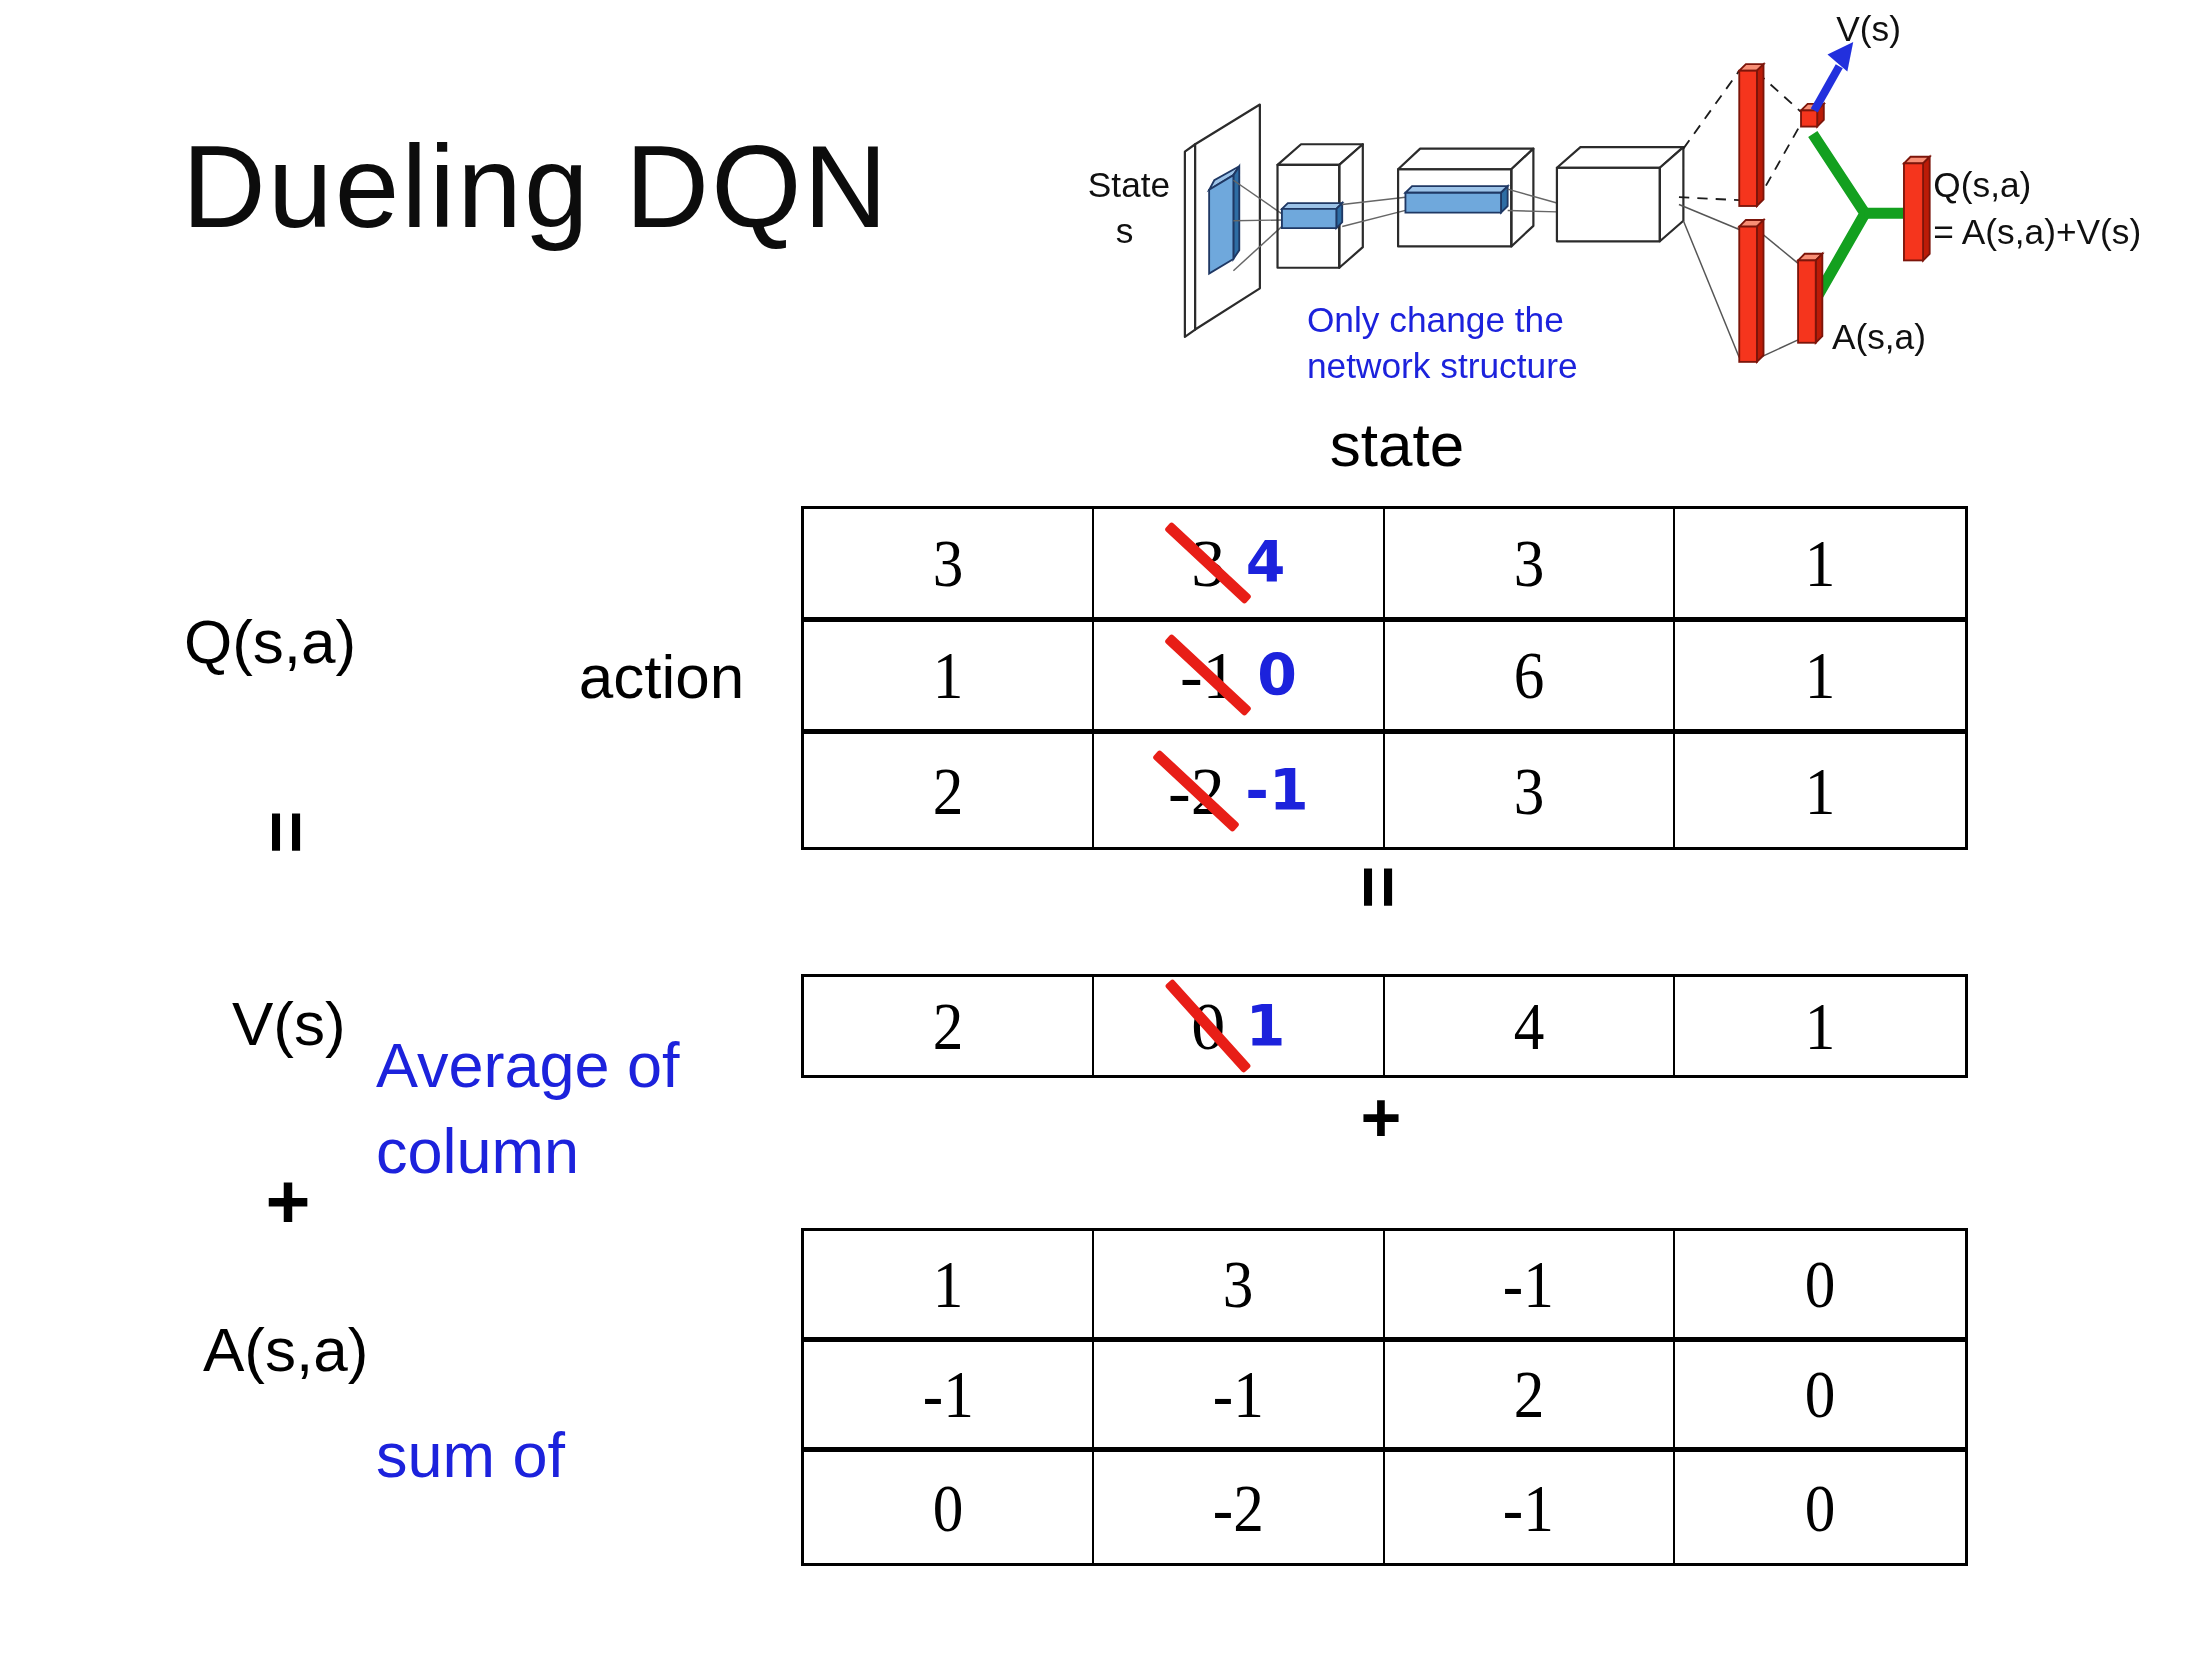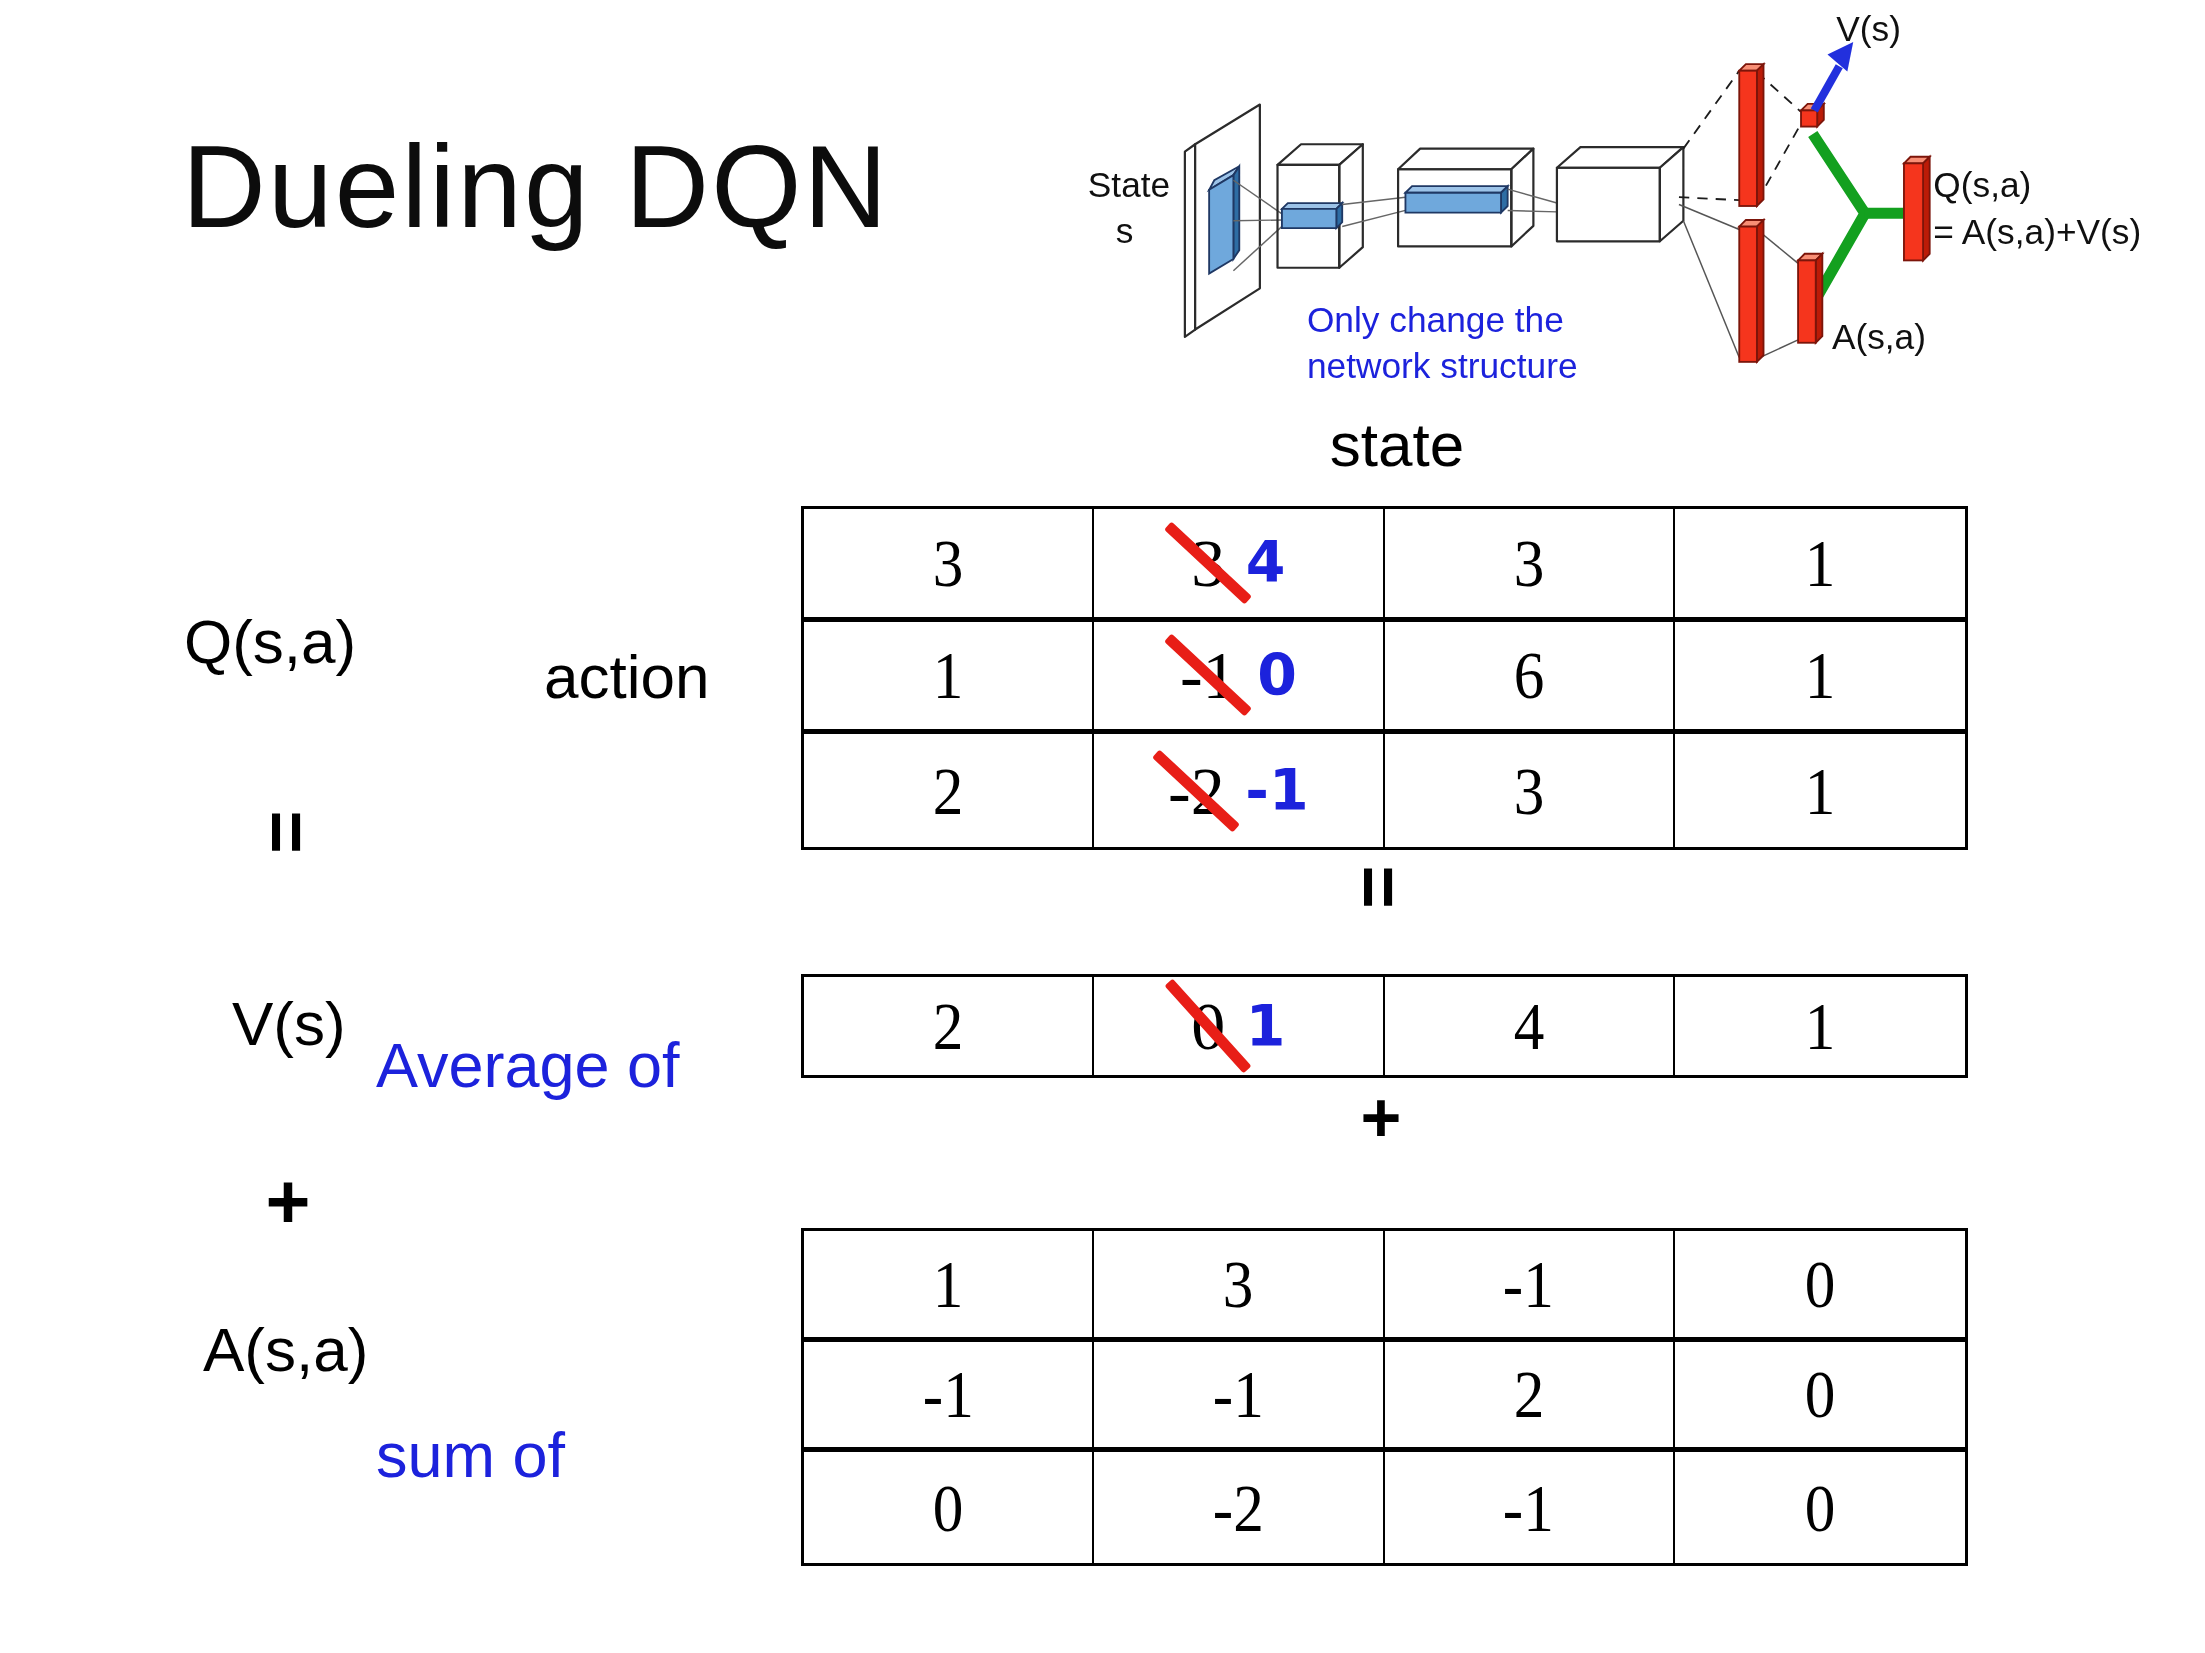--- a/index.html
+++ b/index.html
@@ -8,21 +8,21 @@
   .abs{position:absolute;}
 
   
   .title{left:182px;top:120px;font-size:116px;letter-spacing:2.2px;color:#0c0c0c;white-space:nowrap;}
 
   
   .lbl{font-size:62px;color:#000;white-space:nowrap;}
   .q-lbl{left:184px;top:606px;}
   .v-lbl{left:232px;top:988px;}
   .a-lbl{left:203px;top:1314px;}
-  .action-lbl{left:544px;top:641px;width:235px;text-align:left;}
+  .action-lbl{left:544px;top:641px;width:235px;text-align:center;}
   .state-lbl{left:1250px;top:409px;width:294px;text-align:center;}
 
   
   .rot-eq{width:74px;height:74px;display:flex;align-items:center;justify-content:center;
           font-size:74px;font-weight:700;transform:rotate(90deg);}
   .eq1{left:250px;top:795px;}
   .eq2{left:1342px;top:850px;}
   .plus{width:74px;height:74px;display:flex;align-items:center;justify-content:center;
         font-weight:700;}
   .plus-left{left:251px;top:1164px;font-size:77px;}
@@ -232,20 +232,21 @@
     <div class="cell">
       <span class="num">1</span>
     </div>
   </div>
 
 <div class="abs rot-eq eq2">=</div>
 
 <div class="abs lbl v-lbl">V(s)</div>
 <div class="abs note avg-note">
   <span>Average of</span>
+  <span>column</span>
 </div>
 <div class="abs mtable v-table">
     <div class="cell vdiv">
       <span class="num">2</span>
     </div>
     <div class="cell vdiv">
       <span class="struck"><span class="old">0</span><i class="strike"></i></span>
       <span class="newv">1</span>
     </div>
     <div class="cell vdiv">

